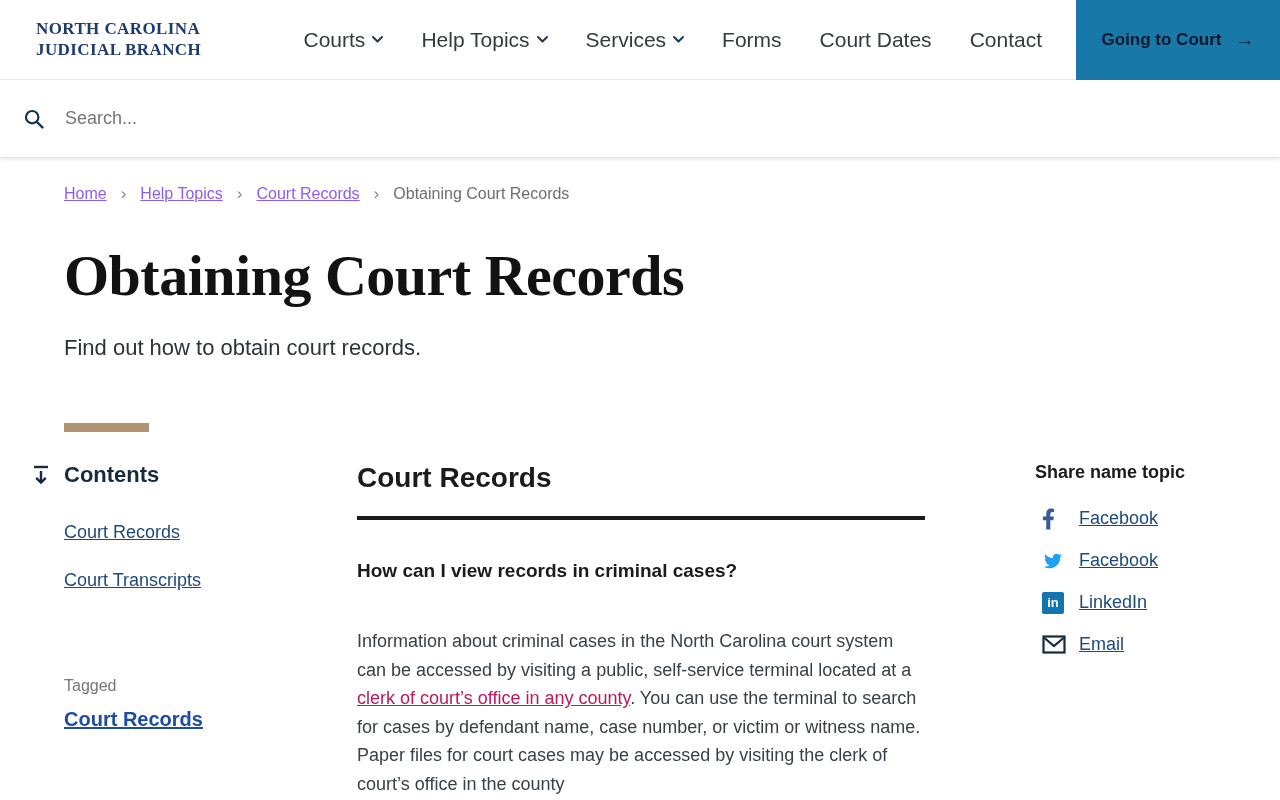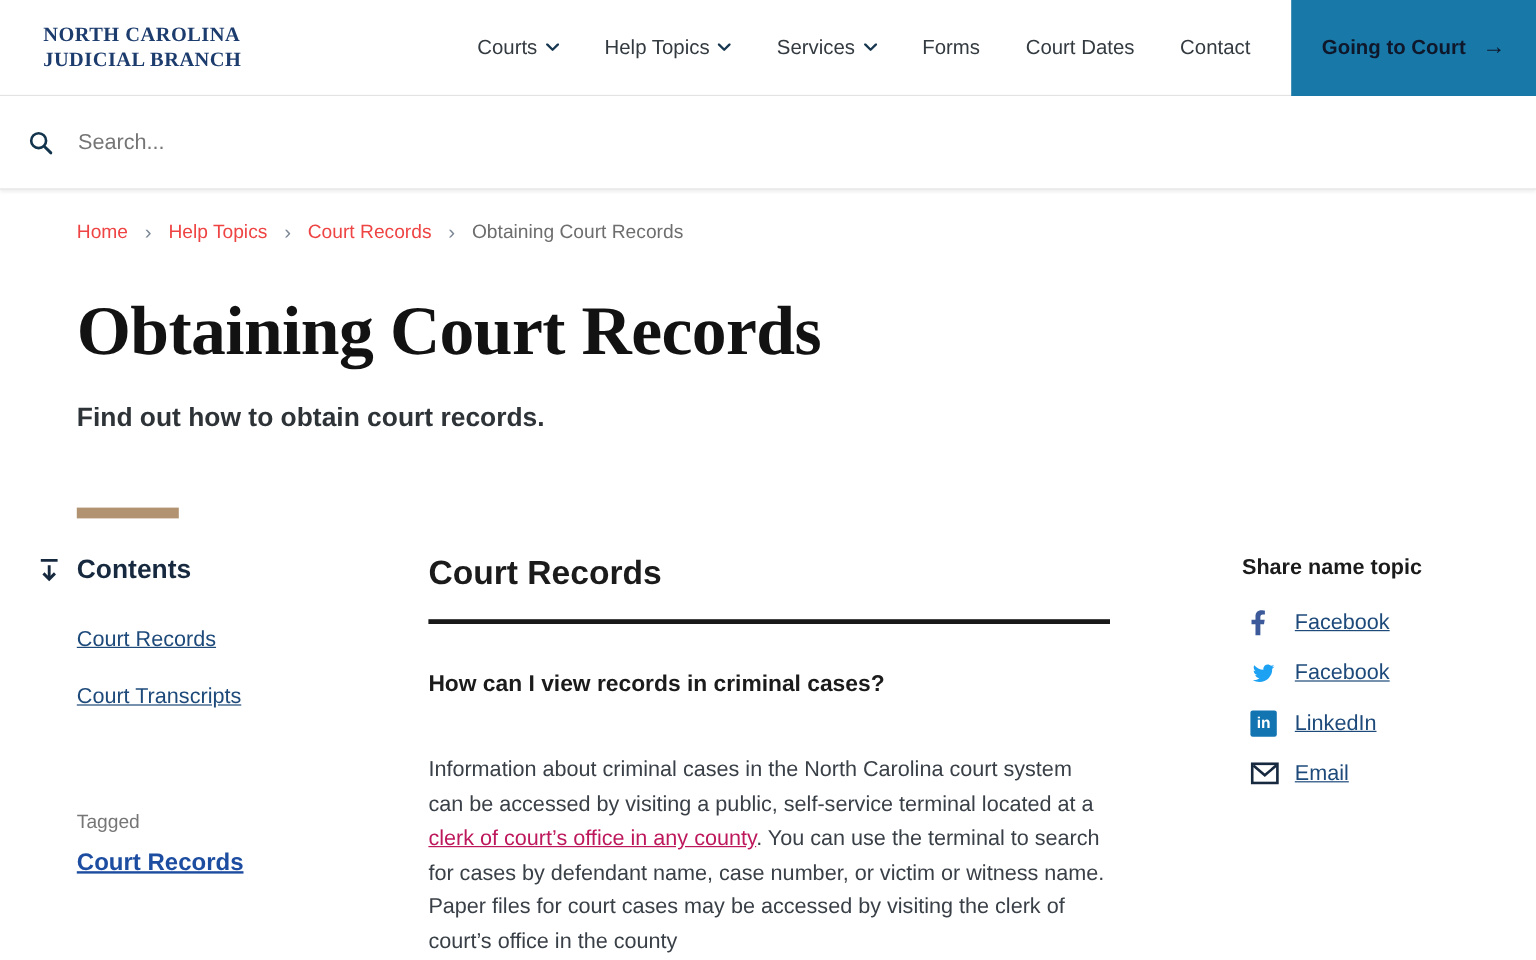--- a/index.html
+++ b/index.html
@@ -6,21 +6,21 @@
   html, body { width: 1280px; height: 800px; overflow: hidden; background: #fff;
     font-family: "Liberation Sans", sans-serif; color: #333a40; }
 
   
   .header { height: 80px; display: flex; align-items: center;
     border-bottom: 1px solid #e4e4e4; background: #fff; padding-left: 36px; }
   .logo { font-family: "Liberation Serif", serif; font-weight: 700;
     color: #1d3c6e; font-size: 17px; line-height: 1.18; letter-spacing: .4px;
     cursor: pointer; }
   .nav { margin-left: auto; display: flex; align-items: center; gap: 38px; }
-  .nav-item { display: flex; align-items: center; gap: 7px; font-size: 17px;
+  .nav-item { display: flex; align-items: center; gap: 7px; font-size: 21px;
     color: #333a40; text-decoration: none; cursor: pointer; white-space: nowrap; }
   .chev { width: 11px; height: 7px; display: block; }
   .cta { margin-left: 34px; width: 204px; height: 94px; background: #1878a8;
     color: #0f172a; display: flex; align-items: center; justify-content: center;
     gap: 14px; font-size: 17px; font-weight: 600; text-decoration: none;
     cursor: pointer; }
   .cta .arrow { font-size: 19px; font-weight: 400; }
 
   
   .search-band { height: 78px; display: flex; align-items: center;
@@ -29,28 +29,28 @@
   .search-icon { width: 20px; height: 20px; cursor: pointer; flex: none; }
   .search-input { border: none; outline: none; margin-left: 21px; flex: 1;
     font-size: 18px; font-family: "Liberation Sans", sans-serif; color: #333; }
   .search-input::placeholder { color: #757575; opacity: 1; }
 
   
   .container { padding: 0 64px; }
 
   .breadcrumb { margin-top: 26px; display: flex; align-items: center;
     gap: 14px; font-size: 16px; }
-  .breadcrumb a { color: #ef4444; cursor: pointer; }
+  .breadcrumb a { color: #8b5cf6; text-decoration: underline; cursor: pointer; }
   .breadcrumb .sep { color: #7c8896; font-size: 17px; }
   .breadcrumb .current { color: #6e6e6e; }
 
   .page-title { margin-top: 40px; font-family: "Liberation Serif", serif;
     font-weight: 700; font-size: 58px; line-height: 1.12; color: #121212;
     letter-spacing: -.5px; }
-  .subtitle { margin-top: 26px; font-size: 22px; color: #2e3338; font-weight: bold; }
+  .subtitle { margin-top: 26px; font-size: 22px; color: #2e3338; }
 
   .tan-bar { margin-top: 62px; width: 85px; height: 9px; background: #b19372; }
 
   
   .columns { display: flex; margin-top: 30px; align-items: flex-start; }
 
   .sidebar { width: 236px; margin-right: 57px; flex: none; }
   .contents-head { display: flex; align-items: center; gap: 14px;
     margin-left: -32px; }
   .contents-head h2 { font-size: 22px; font-weight: 700; color: #16293f; }

